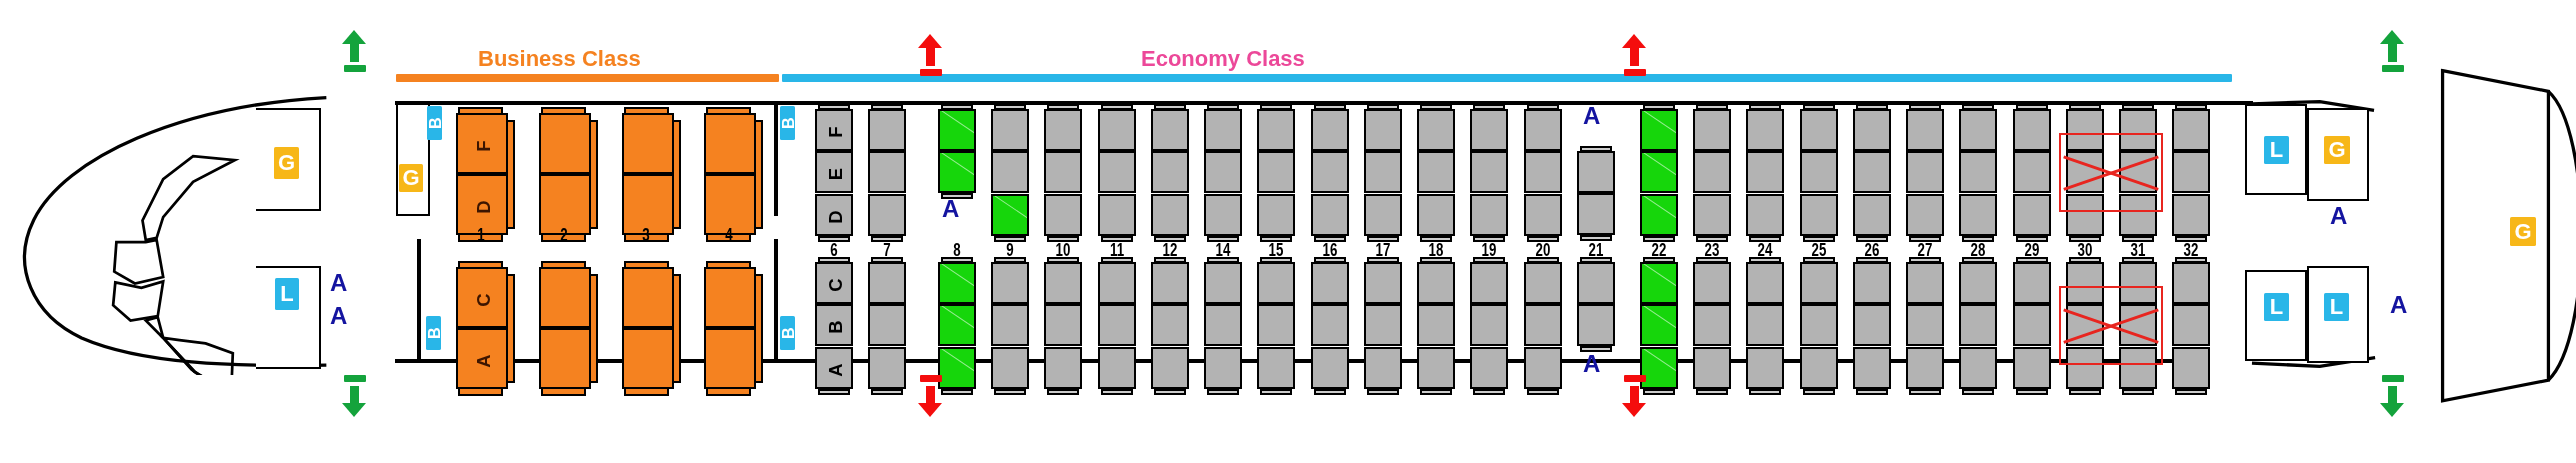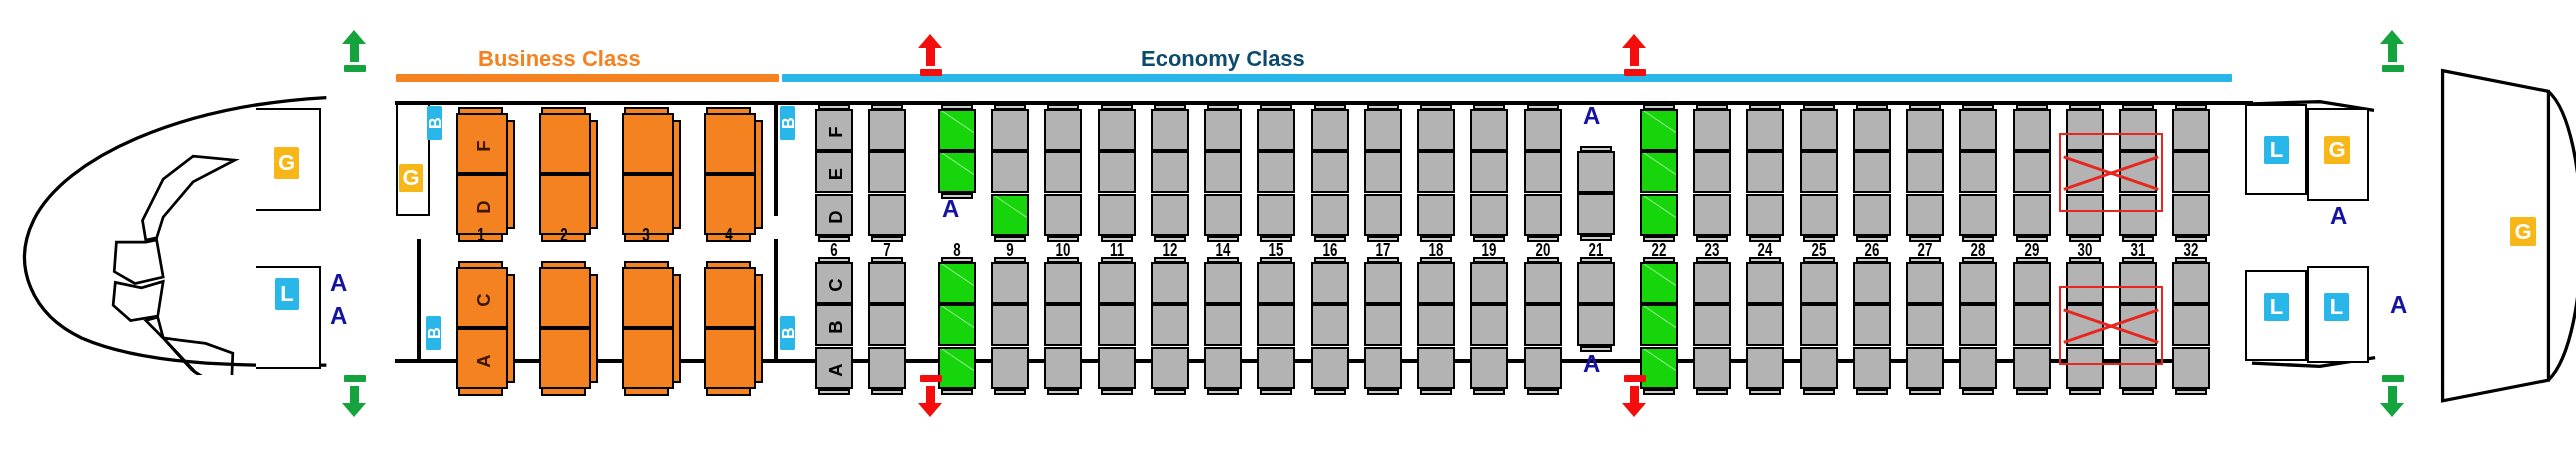--- a/index.html
+++ b/index.html
@@ -104,21 +104,21 @@
   <div class="chip l" style="left:275px;top:278px;width:24px;height:31.5px;">
     <span>L</span>
   </div>
   <div class="amark" style="left:330px;top:271px;">A</div>
   <div class="amark" style="left:330px;top:304px;">A</div>
 
   <div class="classbar" style="left:396px;top:74px;width:383px;background:#f58220;"></div>
   <div class="classtitle" style="left:478px;top:46px;color:#f58220;">Business Class</div>
 
   <div class="classbar" style="left: 782px; top: 74px; width: 1450px; background: rgb(41, 182, 232);"></div>
-  <div class="classtitle" style="left:1141px;top:46px;color:#0c4a6e;text-align:center;">Economy Class</div>
+  <div class="classtitle" style="left:1141px;top:46px;color:#ec4899;text-align:center;">Economy Class</div>
 
   <div class="cabinline" style="left:395px;top:101px;width:1858px;height:3.8px;"></div>
 
   <div class="cabinline" style="left:395px;top:359px;width:1809px;height:3.8px;"></div>
 
   <svg class="abs" style="left:2195px;top:82px;" width="217" height="304" viewBox="0 0 400 560">
     <path d="M 105 40 L 230 36 L 330 52" fill="none" stroke="#000" stroke-width="6"></path>
     <path d="M 105 518 L 230 524 L 332 508" fill="none" stroke="#000" stroke-width="6"></path>
   </svg>
 

